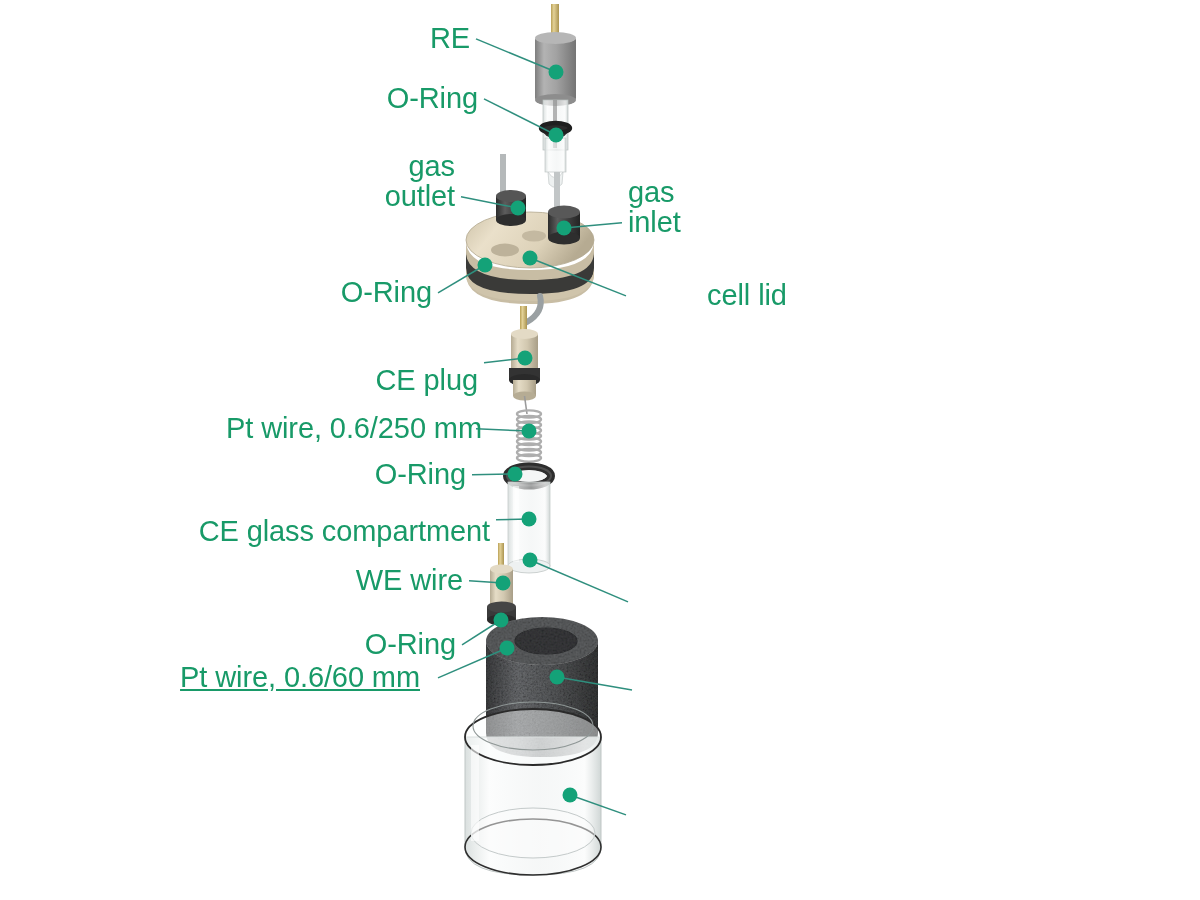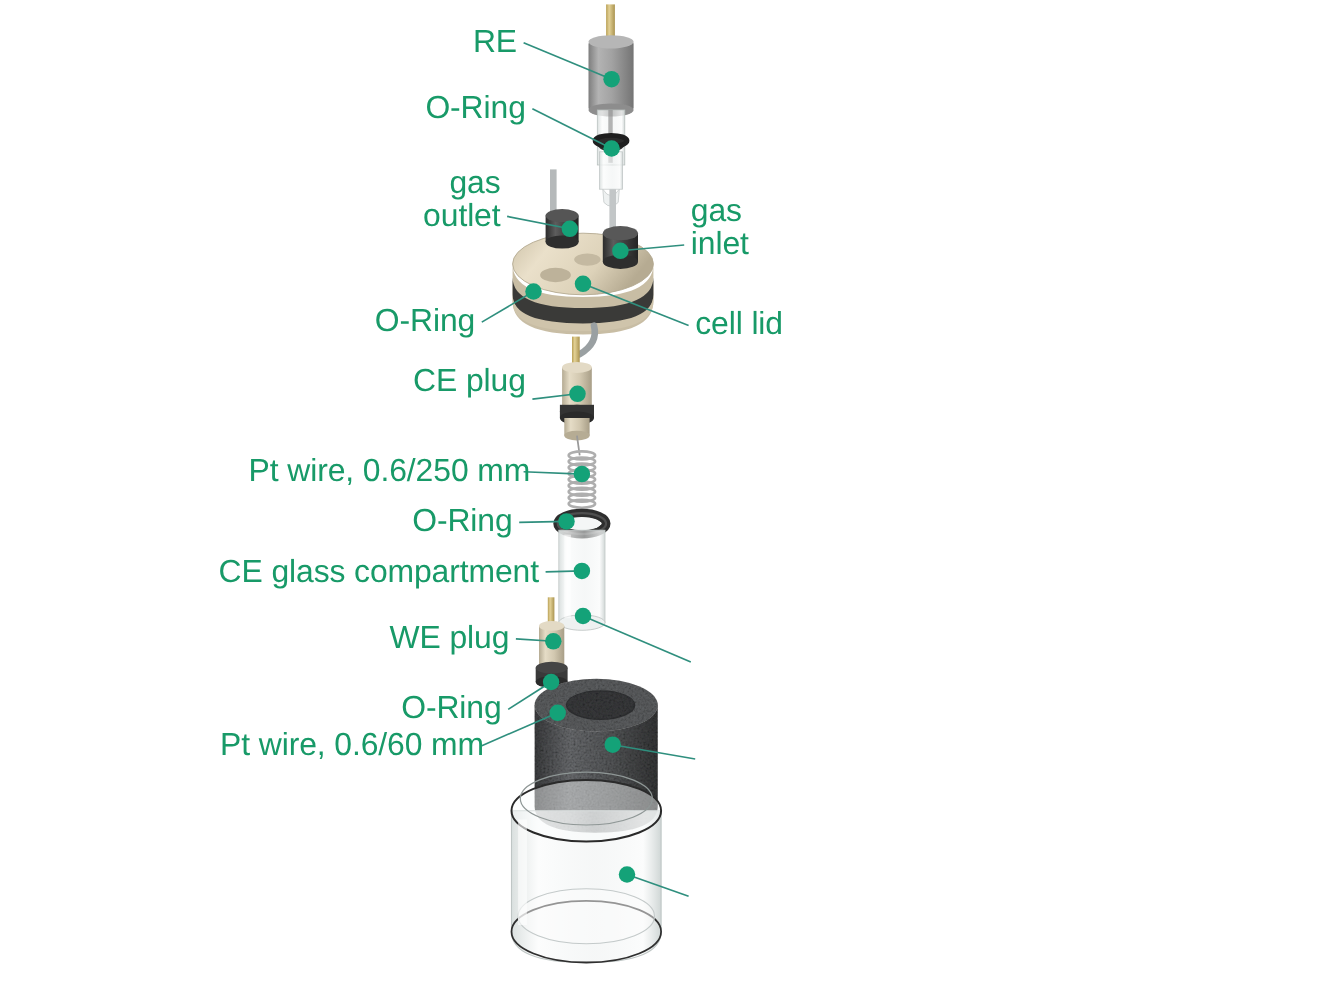--- a/index.html
+++ b/index.html
@@ -251,32 +251,32 @@
   <div class="lbl r" style="left:268px; top:84px; width:210px;">O-Ring</div>
 
   <div class="lbl r" style="left:255px; top:152px; width:200px;">gas
 outlet</div>
 
   <div class="lbl l" style="left:628px; top:178px; width:200px;">gas
 inlet</div>
 
   <div class="lbl r" style="left:222px; top:278px; width:210px;">O-Ring</div>
 
-  <div class="lbl l" style="left:632px; top:281px; width:230px;">cell lid</div>
-
-  <div class="lbl r" style="left:268px; top:332px; width:210px;">CE plug</div>
+  <div class="lbl l" style="left:632px; top:281px; width:230px;text-align:center;">cell lid</div>
+
+  <div class="lbl r" style="left:268px; top:366px; width:210px;">CE plug</div>
 
   <div class="lbl r" style="left:152px; top:414px; width:330px;">Pt wire, 0.6/250 mm</div>
 
   <div class="lbl r" style="left:256px; top:460px; width:210px;">O-Ring</div>
 
-  <div class="lbl r" style="left:140px; top:506px; width:350px;">CE glass compartment</div>
-
-  <div class="lbl r" style="left:253px; top:566px; width:210px;">WE plug</div>
+  <div class="lbl r" style="left:140px; top:517px; width:350px;">CE glass compartment</div>
+
+  <div class="lbl r" style="left:253px; top:566px; width:210px;">WE wire</div>
 
 
   <div class="lbl r" style="left:246px; top:630px; width:210px;">O-Ring</div>
 
-  <div class="lbl r" style="left:120px; top:663px; width:320px;">Pt wire, 0.6/60 mm</div>
+  <div class="lbl r" style="left:100px; top:663px; width:320px;text-decoration:underline;">Pt wire, 0.6/60 mm</div>
 
 
 
 </div>
 
 </body></html>

